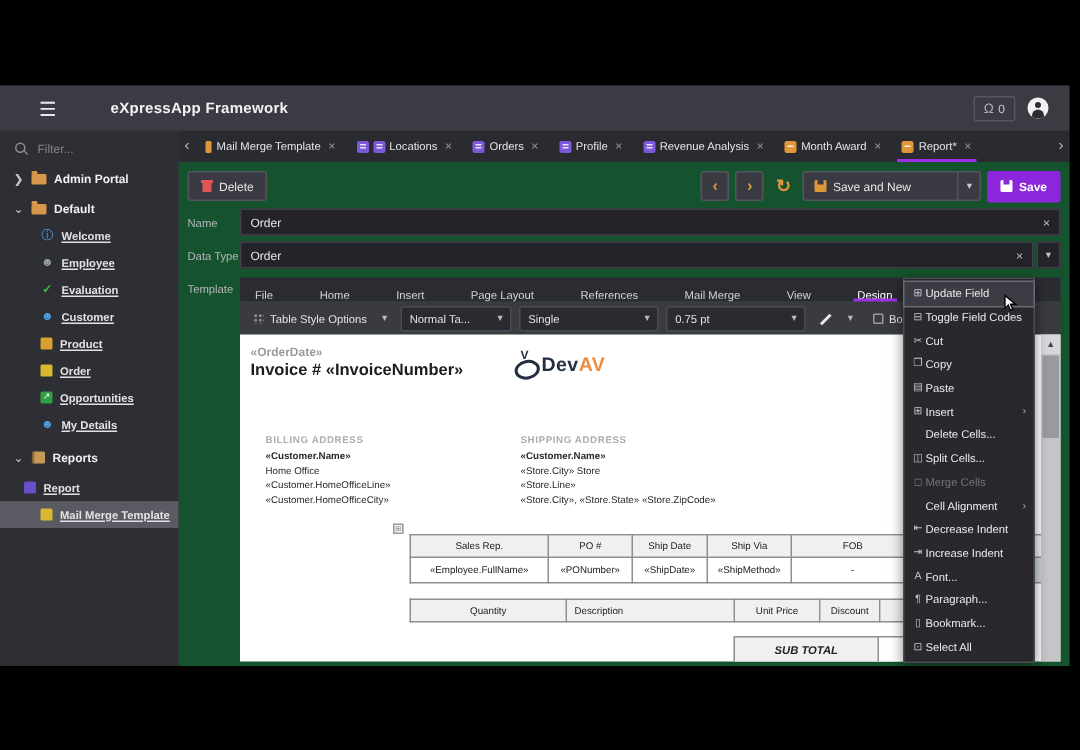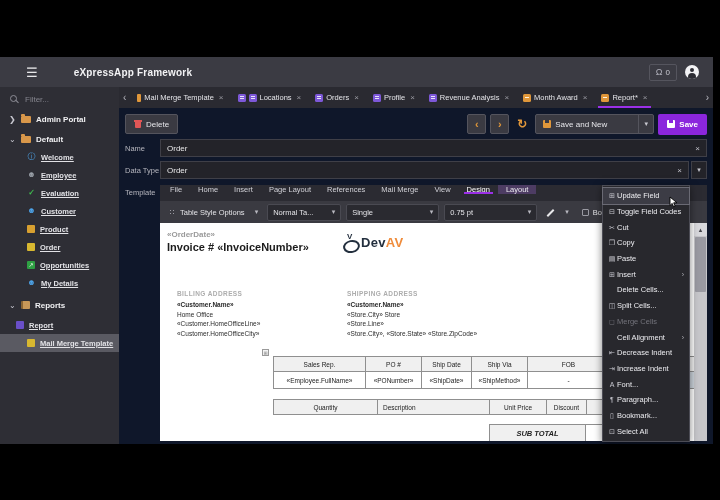--- a/index.html
+++ b/index.html
@@ -46,21 +46,21 @@
   .tab .t-label{color:#e4e4e8;font-size:7.5px;white-space:nowrap;}
   .tab .t-close{color:#9a9aa2;font-size:8px;margin-left:2px;}
   .tab.active::after{content:"";position:absolute;left:4px;right:4px;bottom:0;height:2px;background:#9b30e8;}
   .vicon{width:8px;height:8px;border-radius:1.5px;background:#7d58d8;position:relative;flex:none;}
   .vicon::before{content:"";position:absolute;left:2px;right:2px;top:2px;height:1px;background:#e8e4f8;}
   .vicon::after{content:"";position:absolute;left:2px;right:2px;top:4.5px;height:1px;background:#e8e4f8;}
   .oicon{width:8px;height:8px;border-radius:1.5px;background:#e0973a;position:relative;flex:none;}
   .oicon::after{content:"";position:absolute;left:2px;right:2px;top:3.5px;height:1px;background:#fff3e0;}
   .baricon{width:4px;height:8px;border-radius:1px;background:#e0973a;flex:none;}
 
-  .content{position:absolute;top:21px;left:0;right:0;bottom:0;background:#0f172a;}
+  .content{position:absolute;top:21px;left:0;right:0;bottom:0;background:#14532d;}
   .tbar{display:flex;align-items:center;margin:5px 6px 0 6px;height:22px;}
   .btn{display:flex;align-items:center;gap:4px;border:1px solid #54545d;border-radius:2px;height:20px;padding:0 8px;background:#3a3a42;color:#e6e6ea;font-size:8px;}
   .trash-icon{width:8px;height:9px;position:relative;flex:none;}
   .trash-icon::before{content:"";position:absolute;left:1px;top:2.5px;width:6px;height:6px;background:#e05656;border-radius:0 0 1px 1px;}
   .trash-icon::after{content:"";position:absolute;left:0;top:0.5px;width:8px;height:1.5px;background:#e05656;}
   .tbar-right{margin-left:auto;display:flex;align-items:center;gap:4px;}
   .sqbtn{width:19px;height:20px;border:1px solid #54545d;border-radius:2px;display:flex;align-items:center;justify-content:center;color:#e0973a;font-size:11px;font-weight:bold;background:#3a3a42;}
   .refresh{color:#e0973a;font-size:12px;font-weight:bold;width:18px;text-align:center;}
   .splitbtn{display:flex;align-items:stretch;border:1px solid #54545d;border-radius:2px;height:20px;background:#3a3a42;gap:24px;}
   .splitbtn .s-main{display:flex;align-items:center;gap:4px;padding:0 7px;color:#e6e6ea;font-size:8px;}
@@ -75,21 +75,21 @@
   .frow{display:flex;align-items:center;margin:4px 6px 0 6px;height:18px;}
   .f-label{width:35px;flex:none;font-size:7.5px;color:#b6b6be;}
   .f-input{flex:1;background:#232329;border:1px solid #3f3f47;height:18px;display:flex;align-items:center;padding:0 6px;}
   .f-input input{flex:1;background:transparent;border:0;outline:none;color:#e8e8ea;font-size:8px;padding:0;}
   .clear-x{color:#c2c2ca;font-size:8px;margin-left:6px;}
   .dd-box{width:16px;height:18px;border:1px solid #3f3f47;background:#232329;margin-left:2px;display:flex;align-items:center;justify-content:center;color:#c2c2ca;font-size:7px;flex:none;}
 
   .tplrow{display:flex;align-items:flex-start;margin:6px 6px 0 6px;}
   .tplrow .f-label{padding-top:3px;}
   .editor{flex:1;display:flex;flex-direction:column;height:256px;}
-  .ribbon{height:16px;background:#2b2b32;display:flex;align-items:flex-start;padding-left:2px;}
+  .ribbon{height:16px;background:#2b2b32;display:flex;align-items:flex-end;padding-left:2px;gap:15px;}
   .rtab{display:flex;align-items:center;padding:0 8px;color:#d2d2d8;font-size:7.5px;position:relative;white-space:nowrap;}
   .rtab.active{color:#fff;}
   .rtab.active::after{content:"";position:absolute;left:5px;right:5px;bottom:0;height:2px;background:#9b30e8;}
   .rtab.hovered{background:#4d3c63;color:#ececf0;}
   .etb{height:22px;background:#3a3a41;display:flex;align-items:center;gap:5px;padding:0 5px;}
   .etb-btn{display:flex;align-items:center;gap:4px;color:#e2e2e6;font-size:7.5px;padding:0 4px;height:17px;white-space:nowrap;}
   .grid-icon{width:7px;height:7px;background-image:radial-gradient(#9a9aa2 0.8px, transparent 0.9px);background-size:3px 3px;flex:none;}
   .etb-dd{display:flex;align-items:center;justify-content:space-between;background:#2a2a30;border:1px solid #4a4a52;border-radius:2px;height:17px;padding:0 5px;color:#e2e2e6;font-size:7.5px;white-space:nowrap;}
   .dd-caret{color:#b8b8c0;font-size:7px;margin-left:6px;}
   .pen-icon{width:9px;height:9px;position:relative;flex:none;}

